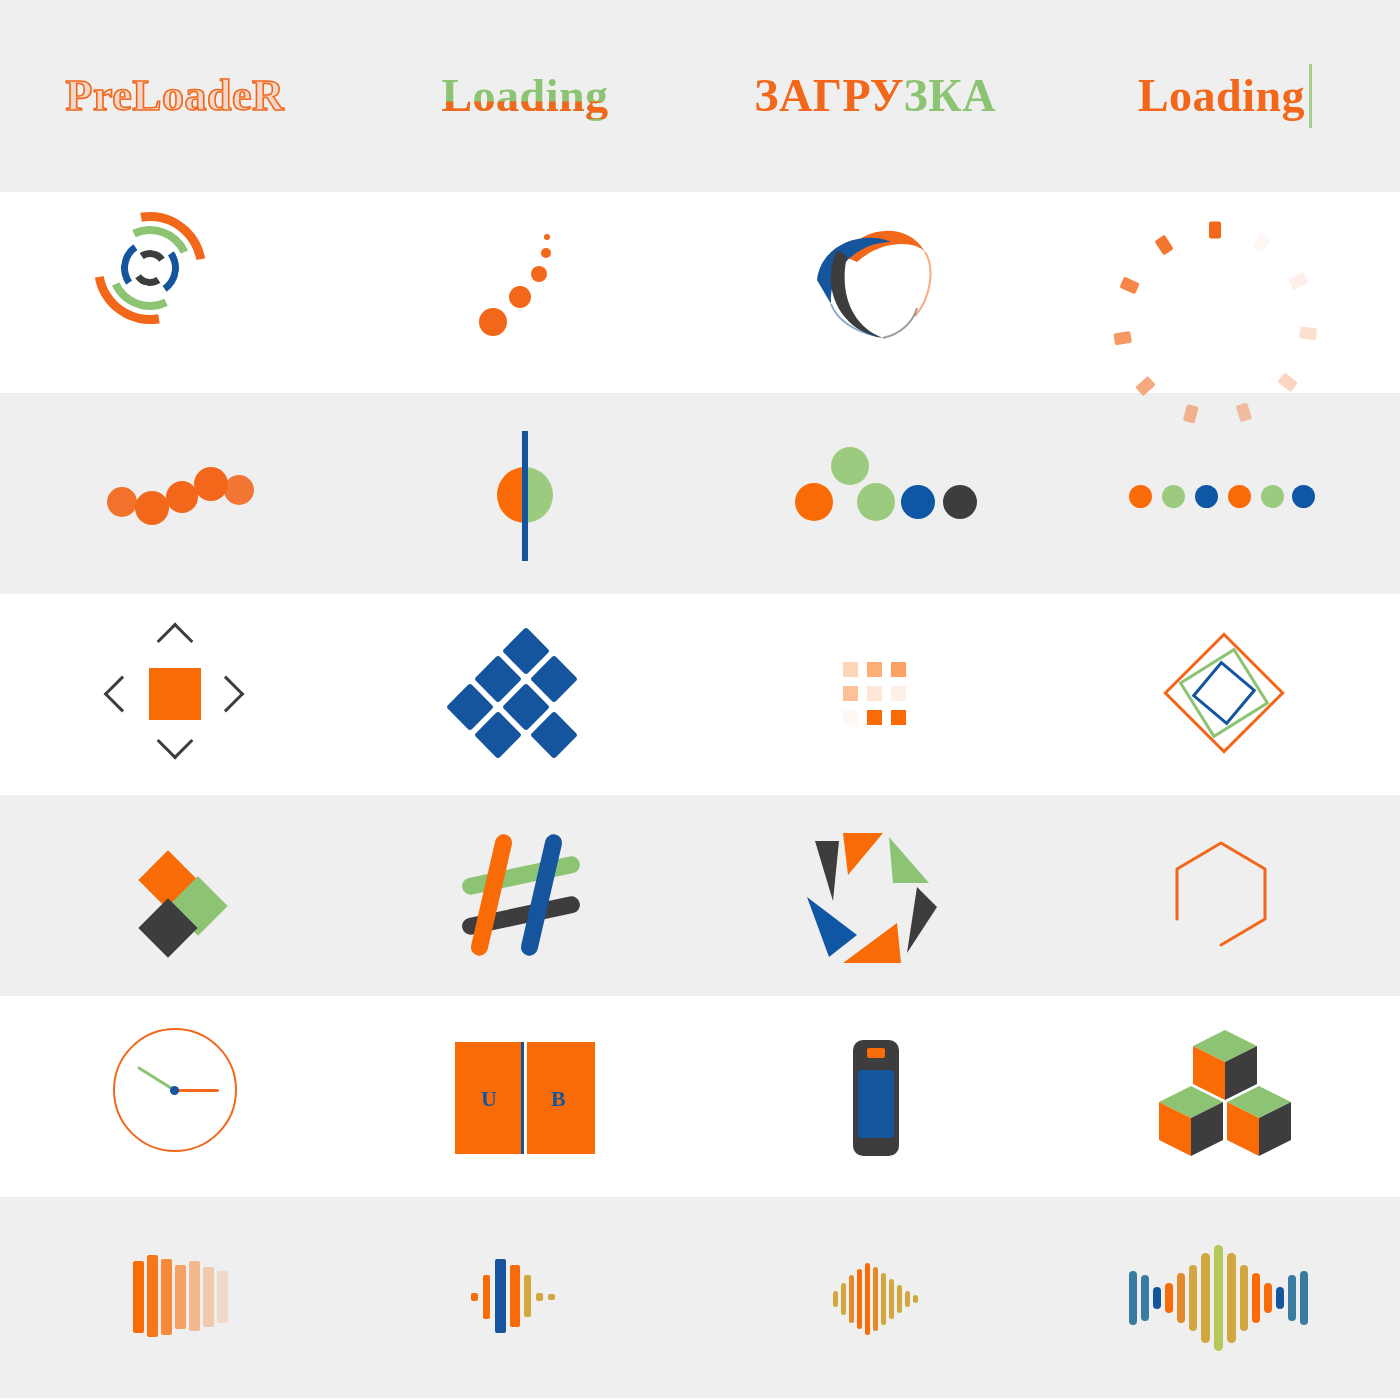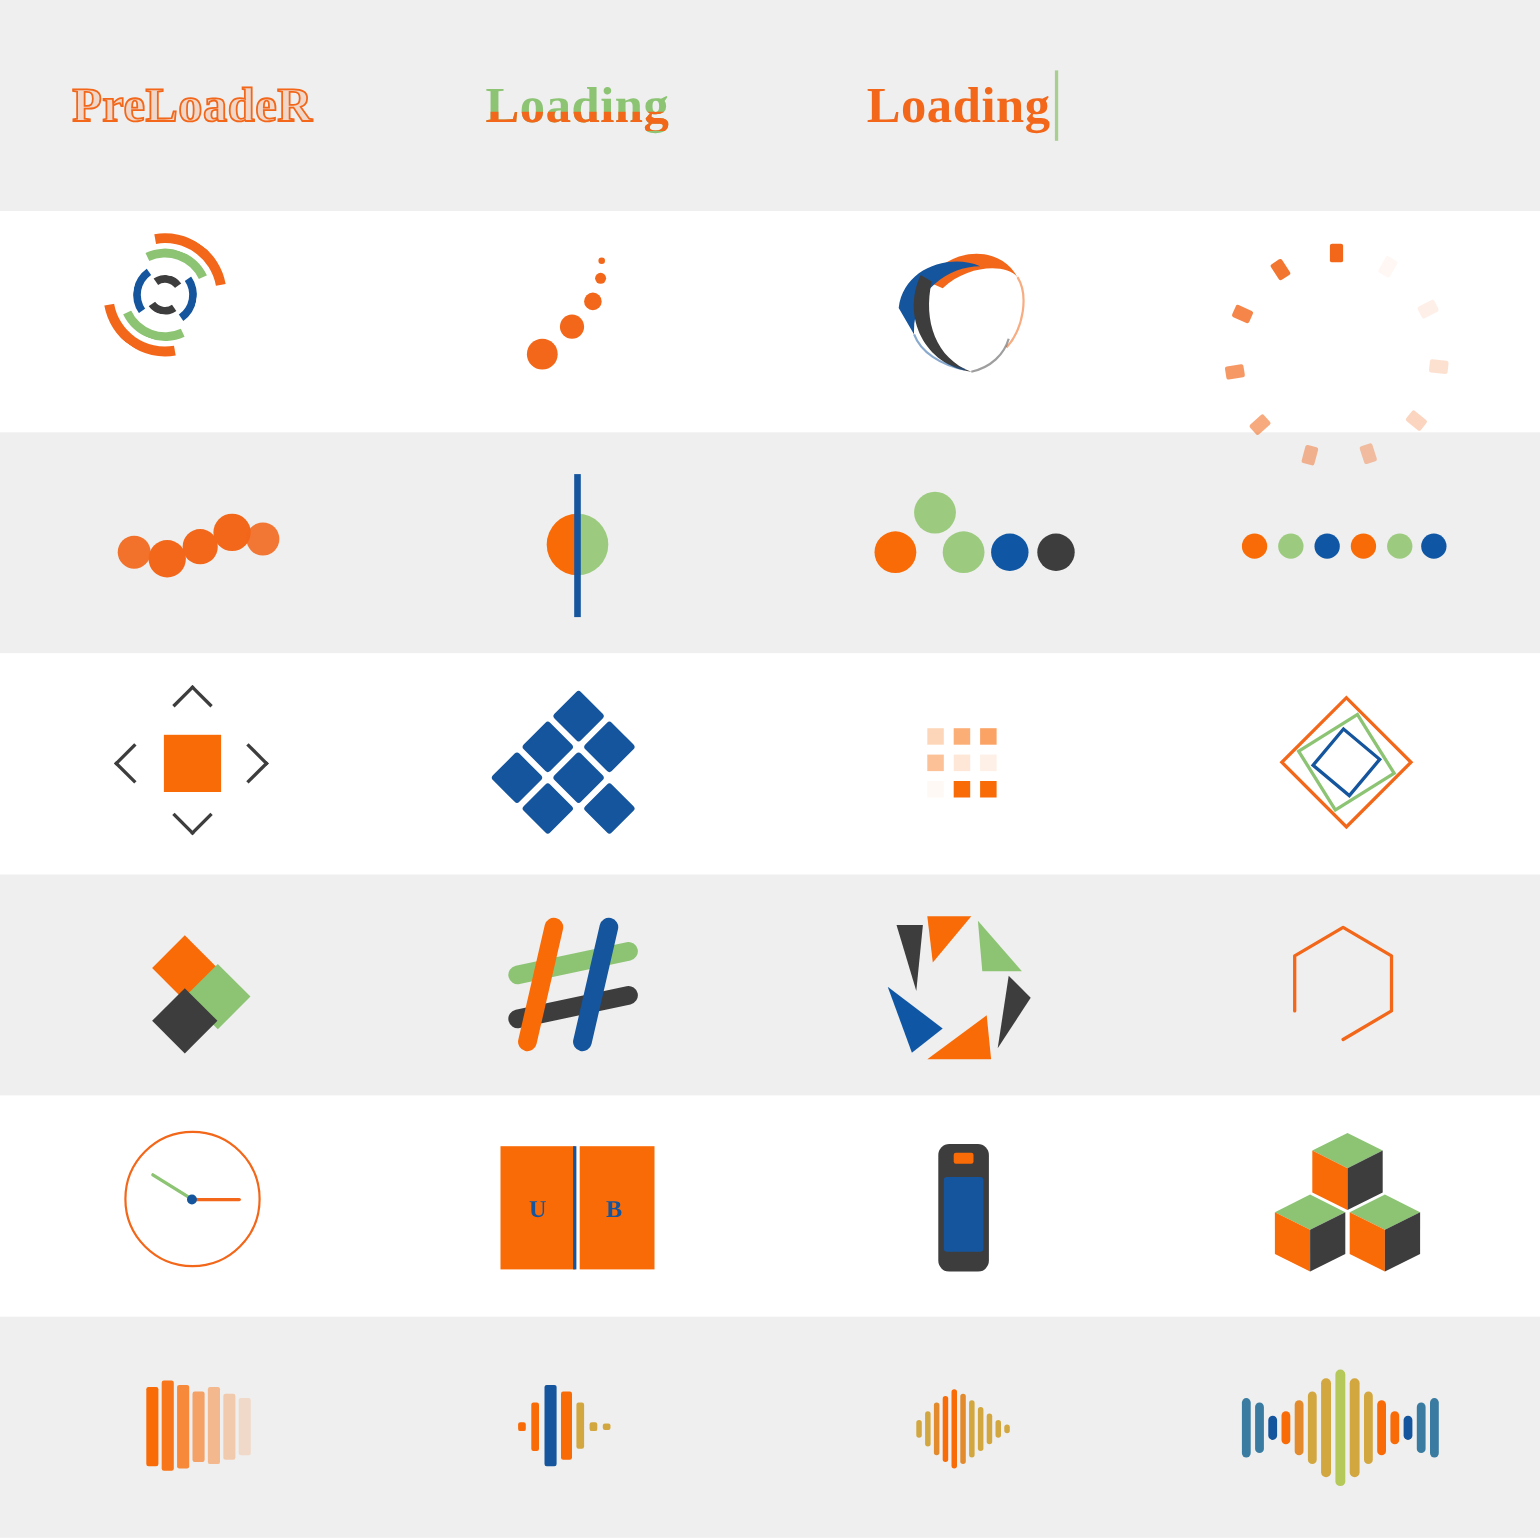--- a/index.html
+++ b/index.html
@@ -142,20 +142,25 @@
       <span class="title t-outline">PreLoadeR</span>
     </div>
 
     <div class="hcell">
       <span class="title t-fill">
         <span>Loading</span>
         <span class="clip">Loading</span>
       </span>
     </div>
 
+    <div class="hcell">
+      <span class="title t-ru">
+        <span class="a">ЗАГРУ</span><span class="b">ЗКА</span>
+      </span>
+    </div>
 
     <div class="hcell">
       <span class="title t-caret">
         <span>Loading</span>
           <span class="caret"></span>
       </span>
     </div>
   </div>
 
   <div class="row plain">

